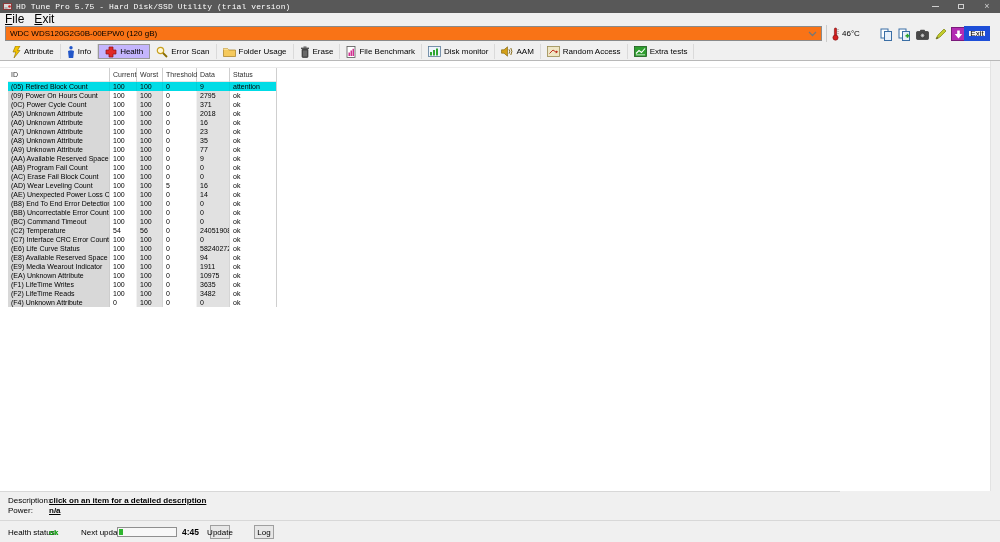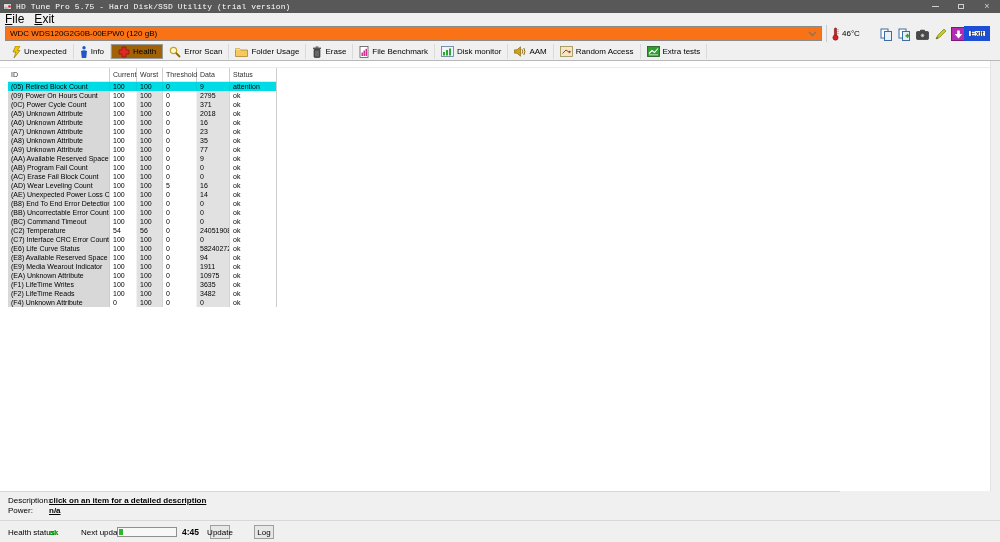--- a/index.html
+++ b/index.html
@@ -36,21 +36,21 @@
   .exit-btn { position:absolute; top:26px; left:964px; width:26px; height:15px;
     background:#f3f3f3; border:5px solid #1d4ed8; font-size:8px;
     display:flex; align-items:center; justify-content:center; }
 
   
   .toolbar { position:absolute; top:43px; left:0; width:1000px; height:18px;
     background:#f0f0f0; border-bottom:1px solid #b8b8b8;
     display:flex; align-items:center; padding-left:6px; }
   .tbtn { display:flex; align-items:center; gap:3px; height:15px; padding:0 6px;
     font-size:8px; border-right:1px solid #dadada; white-space:nowrap; }
-  .tbtn.active { background:#a16207; border:1px solid #9a9a9a; }
+  .tbtn.active { background:#c4b5fd; border:1px solid #9a9a9a; }
   .tbtn svg { display:block; }
 
   
   .panel { position:absolute; top:61px; left:0; width:991px; height:430px;
     background:#ffffff; border-right:1px solid #e3e3e3; }
   .panel-hairline { position:absolute; top:6px; left:0; right:0; border-top:1px solid #ececec; }
 
   .smart-table { position:absolute; left:8px; top:7px; }
   .thead { display:flex; height:14px; align-items:center; background:#fff; border-bottom:1px solid #e6e6e6;}
   .hcell { font-size:7px; color:#303030; padding-left:3px; border-right:1px solid #cfcfcf; height:14px; line-height:14px; }
@@ -172,21 +172,21 @@
   <span>Exit</span>
 </div>
 
 <div class="toolbar">
   <div class="tbtn">
     <span>
         <svg width="9" height="12" viewBox="0 0 9 12">
           <polygon points="3.5,0 8,0 5.5,4.5 8,4.5 2,12 3.8,6 1,6" fill="#f4c400" stroke="#8a6d00" stroke-width="0.6"></polygon>
         </svg>
       </span>
-    <span>Unexpected</span>
+    <span>Attribute</span>
   </div>
   <div class="tbtn">
     <span>
         <svg width="8" height="12" viewBox="0 0 8 12">
           <circle cx="4" cy="1.8" r="1.7" fill="#2256c8"></circle>
           <path d="M1 5 Q4 3.4 7 5 L6.2 12 L1.8 12 Z" fill="#2256c8"></path>
         </svg>
       </span>
     <span>Info</span>
   </div>

